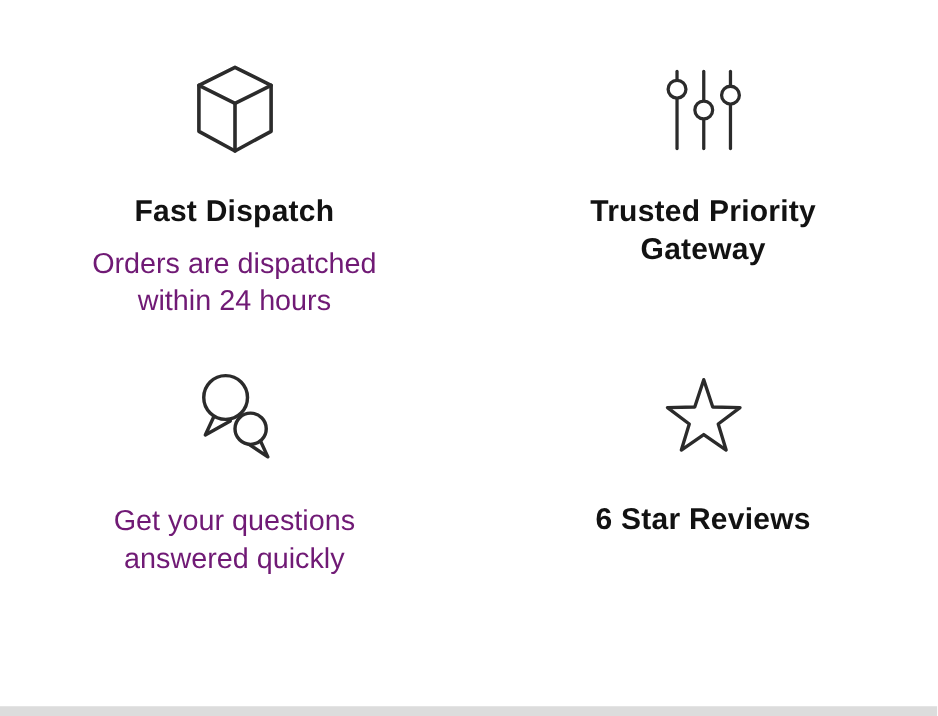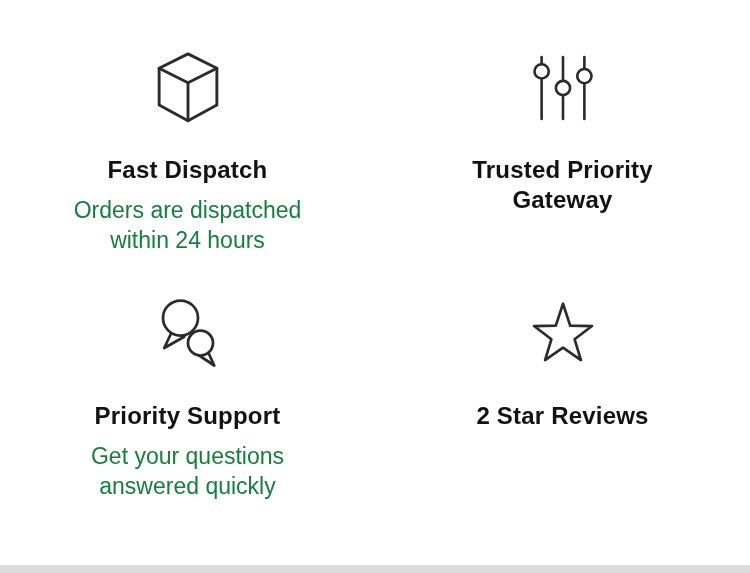--- a/index.html
+++ b/index.html
@@ -41,21 +41,21 @@
     max-width: 260px;
     color: #121212;
     letter-spacing: 0.2px;
   }
   .feature-desc {
     margin: 0;
     font-size: 23px;
     font-weight: normal;
     line-height: 1.32;
     max-width: 280px;
-    color: #15803d;
+    color: #701a75;
   }
   .bottom-strip {
     position: absolute;
     left: 0;
     bottom: 0;
     width: 100%;
     height: 8px;
     background: #dcdcdc;
   }
   .ico { stroke: #2b2b2b; fill: none; stroke-width: 2.2; stroke-linejoin: round; stroke-linecap: round; }
@@ -95,29 +95,28 @@
 
     <div class="feature">
       <div class="icon-wrap">
         <svg width="80" height="80" viewBox="0 0 64 64" aria-hidden="true">
           <path class="ico ico-fill-white" d="M20 29 L13 44 L29 35 Z"></path>
           <circle class="ico ico-fill-white" cx="26" cy="20" r="14"></circle>
           <path class="ico ico-fill-white" d="M47 45 L53 58 L38 48 Z"></path>
           <circle class="ico ico-fill-white" cx="42" cy="40" r="10"></circle>
         </svg>
       </div>
-      <h3 class="feature-title">Priority Support</h3>
       <p class="feature-desc">Get your questions answered quickly</p>
     </div>
 
     <div class="feature">
       <div class="icon-wrap">
         <svg width="82" height="78" viewBox="0 0 64 64" aria-hidden="true">
           <polygon class="ico" points="32,8 37.9,25.9 55.8,26.3 41.5,37.1 46.7,54.2 32,44 17.3,54.2 22.5,37.1 8.2,26.3 26.1,25.9"></polygon>
         </svg>
       </div>
-      <h3 class="feature-title">2 Star Reviews</h3>
+      <h3 class="feature-title">6 Star Reviews</h3>
     </div>
 
   </div>
 
   <div class="bottom-strip"></div>
 </div>
 
 </body></html>

